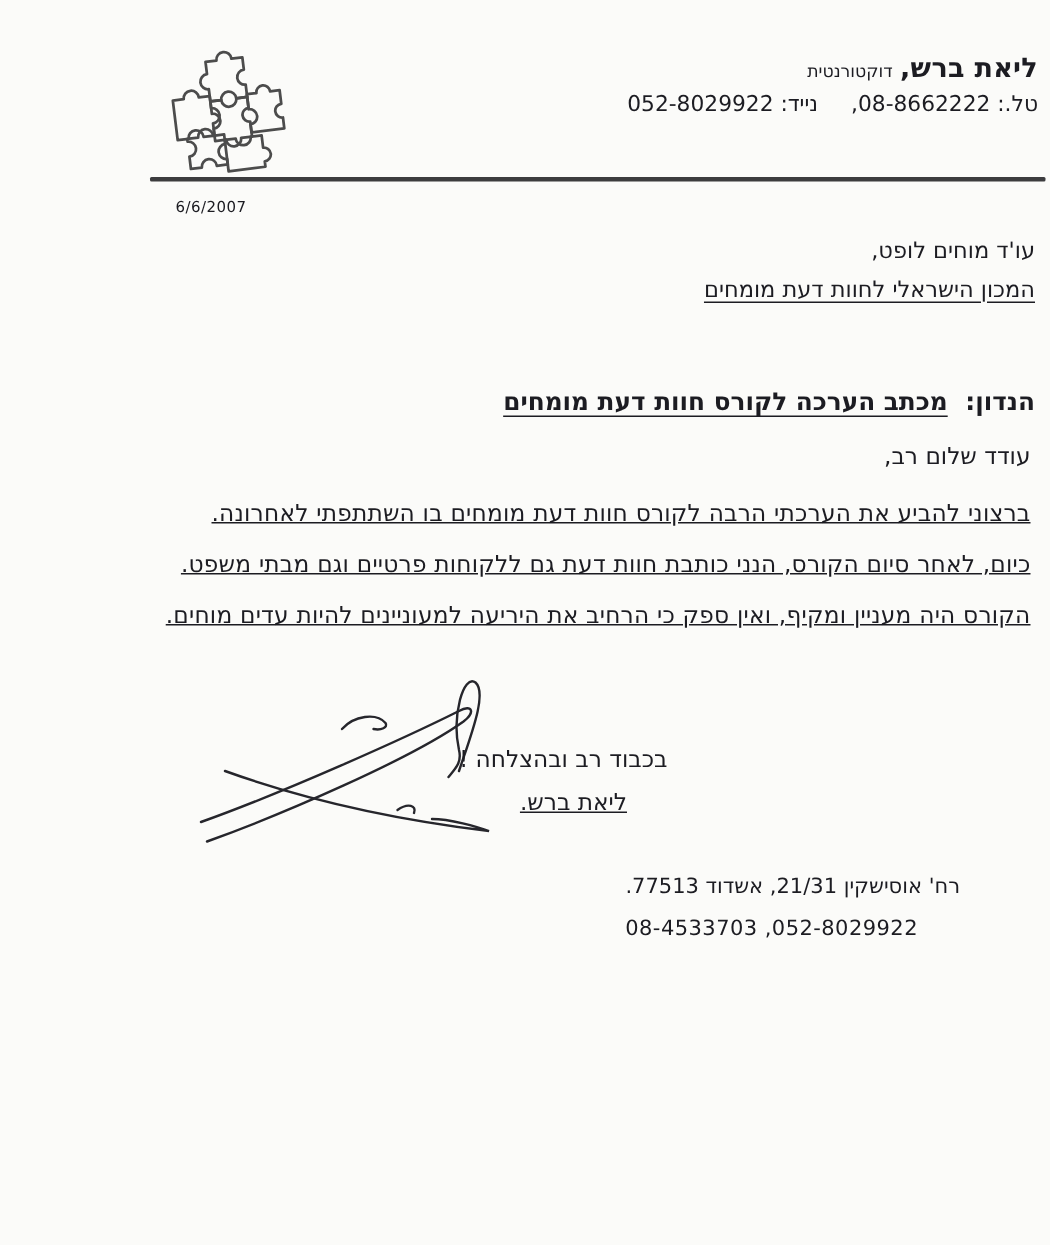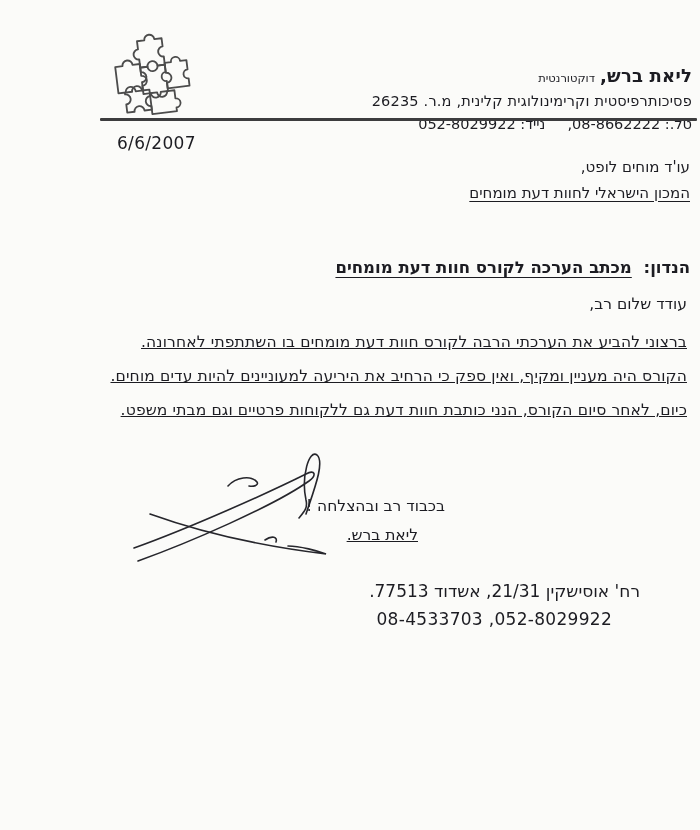--- a/index.html
+++ b/index.html
@@ -6,34 +6,34 @@
   body{
     width:700px;height:830px;position:relative;overflow:hidden;
     background:#fbfbf9;
     font-family:"DejaVu Sans","Liberation Sans",sans-serif;
     color:#1c1c22;
   }
   .abs{position:absolute;}
   .rtl{direction:rtl;unicode-bidi:embed;text-align:right;white-space:nowrap;}
 
   
-  .hdr{right:8px;top:36px;line-height:20px;margin-top:30px;}
+  .hdr{right:8px;top:36px;line-height:20px;}
   .hdr-name{font-size:18px;font-weight:bold;letter-spacing:.2px;}
   .hdr-deg{font-size:11.5px;font-weight:normal;margin-right:5px;}
   .hdr-line{font-size:14.5px;margin-top:3px;letter-spacing:.2px;}
   .hdr-phone{font-size:14.5px;margin-top:3px;}
   .hdr-phone .gap{display:inline-block;width:22px;}
   .rule{left:100px;top:118px;width:597px;height:2.5px;background:#3c3c3e;border-radius:1px;}
 
   
   .logo{left:104px;top:28px;width:92px;height:88px;}
   .logo svg{width:100%;height:100%;}
   .logo path{fill:none;stroke:#4c4c4c;stroke-width:2;stroke-linejoin:round;stroke-linecap:round;}
 
-  .date{left:117px;top:133px;font-size:17px;letter-spacing:.3px;}
+  .date{left:117px;top:133px;font-size:10px;letter-spacing:.3px;}
 
   
   .recipient{right:10px;top:155px;font-size:15px;line-height:25.5px;}
   .recipient .org{text-decoration:underline;text-underline-offset:3px;}
 
   
   .subject{right:10px;top:258px;font-size:16.5px;font-weight:bold;}
   .subject .s-text{text-decoration:underline;text-underline-offset:3.5px;margin-right:6px;}
 
   .greeting{right:13px;top:295px;font-size:15.5px;margin-left:33px;}
@@ -46,21 +46,21 @@
   
   .sig{left:128px;top:450px;width:214px;height:120px;}
   .sig svg{width:100%;height:100%;}
   .sig path{fill:none;stroke:#26262c;stroke-width:1.6;stroke-linecap:round;}
 
   
   .closing{right:255px;top:492px;font-size:15.5px;line-height:28.5px;}
   .closing .c2{padding-right:27px;text-decoration:underline;}
 
   
-  .footer{right:60px;top:577px;font-size:17px;line-height:28px;}
+  .footer{right:60px;top:577px;font-size:14px;line-height:28px;}
   .footer .f2{padding-right:28px;letter-spacing:.3px;}
 </style>
 </head>
 <body>
 
 <div class="abs logo">
   <svg viewBox="0 0 100 96" aria-hidden="true">
     <g transform="rotate(-7 50 48)">
 
       <path d="M40 13 h8 a5.5 5.5 0 1 1 11 0 h8 v9 a5.5 5.5 0 1 0 0 11 v9 h-8 a5.5 5.5 0 1 0 -11 0 h-8 v-9 a5.5 5.5 0 1 1 0 -11 z"></path>
@@ -75,21 +75,20 @@
 
       <path d="M47 71 h8 a5.5 5.5 0 1 0 11 0 h8 v9 a5 5 0 1 1 0 10 v4 h-27 v-9 a5.5 5.5 0 1 1 0 -11 z"></path>
     </g>
   </svg>
 </div>
 
 <div class="abs rtl hdr">
   <div>
     <span class="hdr-name">ליאת ברש,</span><span class="hdr-deg">דוקטורנטית</span>
   </div>
-  <div class="hdr-line">פסיכותרפיסטית וקרימינולוגית קלינית, מ.ר. 26235</div>
   <div class="hdr-phone">
     <span>טל.: 08-8662222,</span><span class="gap"></span><span>נייד: 052-8029922</span>
   </div>
 </div>
 
 <div class="abs rule"></div>
 
 <div class="abs date">6/6/2007</div>
 
 <div class="abs rtl recipient">
@@ -99,22 +98,22 @@
 
 <div class="abs rtl subject">
   <span>הנדון:</span>
   <span class="s-text">מכתב הערכה לקורס חוות דעת מומחים</span>
 </div>
 
 <div class="abs rtl greeting">עודד שלום רב,</div>
 
 <div class="abs rtl body-text">
   <span class="line">ברצוני להביע את הערכתי הרבה לקורס חוות דעת מומחים בו השתתפתי לאחרונה.</span>
+  <span class="line">כיום, לאחר סיום הקורס, הנני כותבת חוות דעת גם ללקוחות פרטיים וגם מבתי משפט.</span>
   <span class="line">הקורס היה מעניין ומקיף, ואין ספק כי הרחיב את היריעה למעוניינים להיות עדים מוחים.</span>
-  <span class="line">כיום, לאחר סיום הקורס, הנני כותבת חוות דעת גם ללקוחות פרטיים וגם מבתי משפט.</span>
 </div>
 
 <div class="abs sig">
   <svg viewBox="0 0 214 120" aria-hidden="true">
     <path d="M6 98 C 62 78, 142 42, 178 24 C 187 19, 189 25, 181 31 C 146 56, 60 93, 10 111"></path>
     <path d="M 22 64 C 72 82, 132 96, 198 104 C 190 101, 172 96, 160 96"></path>
     <path d="M 178 64 C 186 40, 197 12, 189 5 C 181 -1, 173 27, 178 50 C 180 58, 176 62, 171 68"></path>
     <path d="M 100 36 C 108 27, 123 25, 129 32 C 131 35, 126 37, 121 36"></path>
     <path d="M 137 90 c 7 -5 13 -3 11 2"></path>
   </svg>

